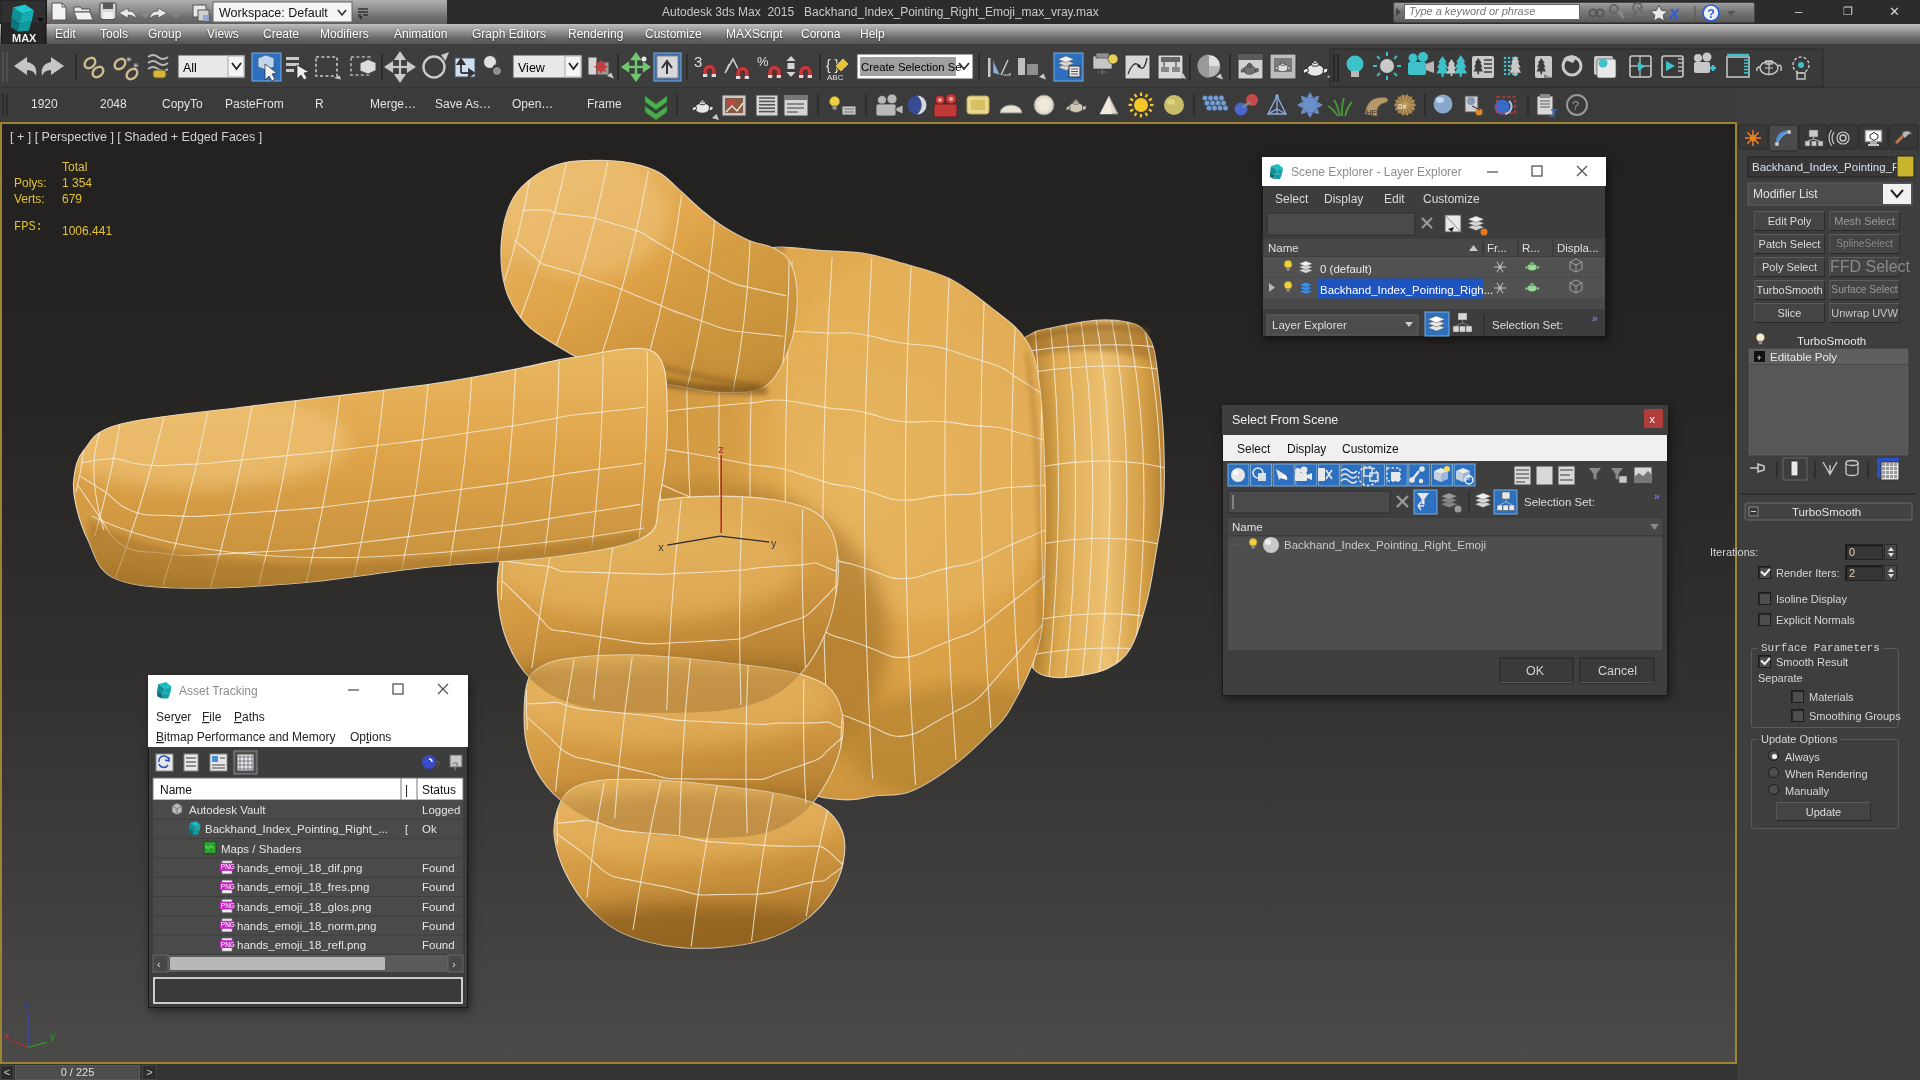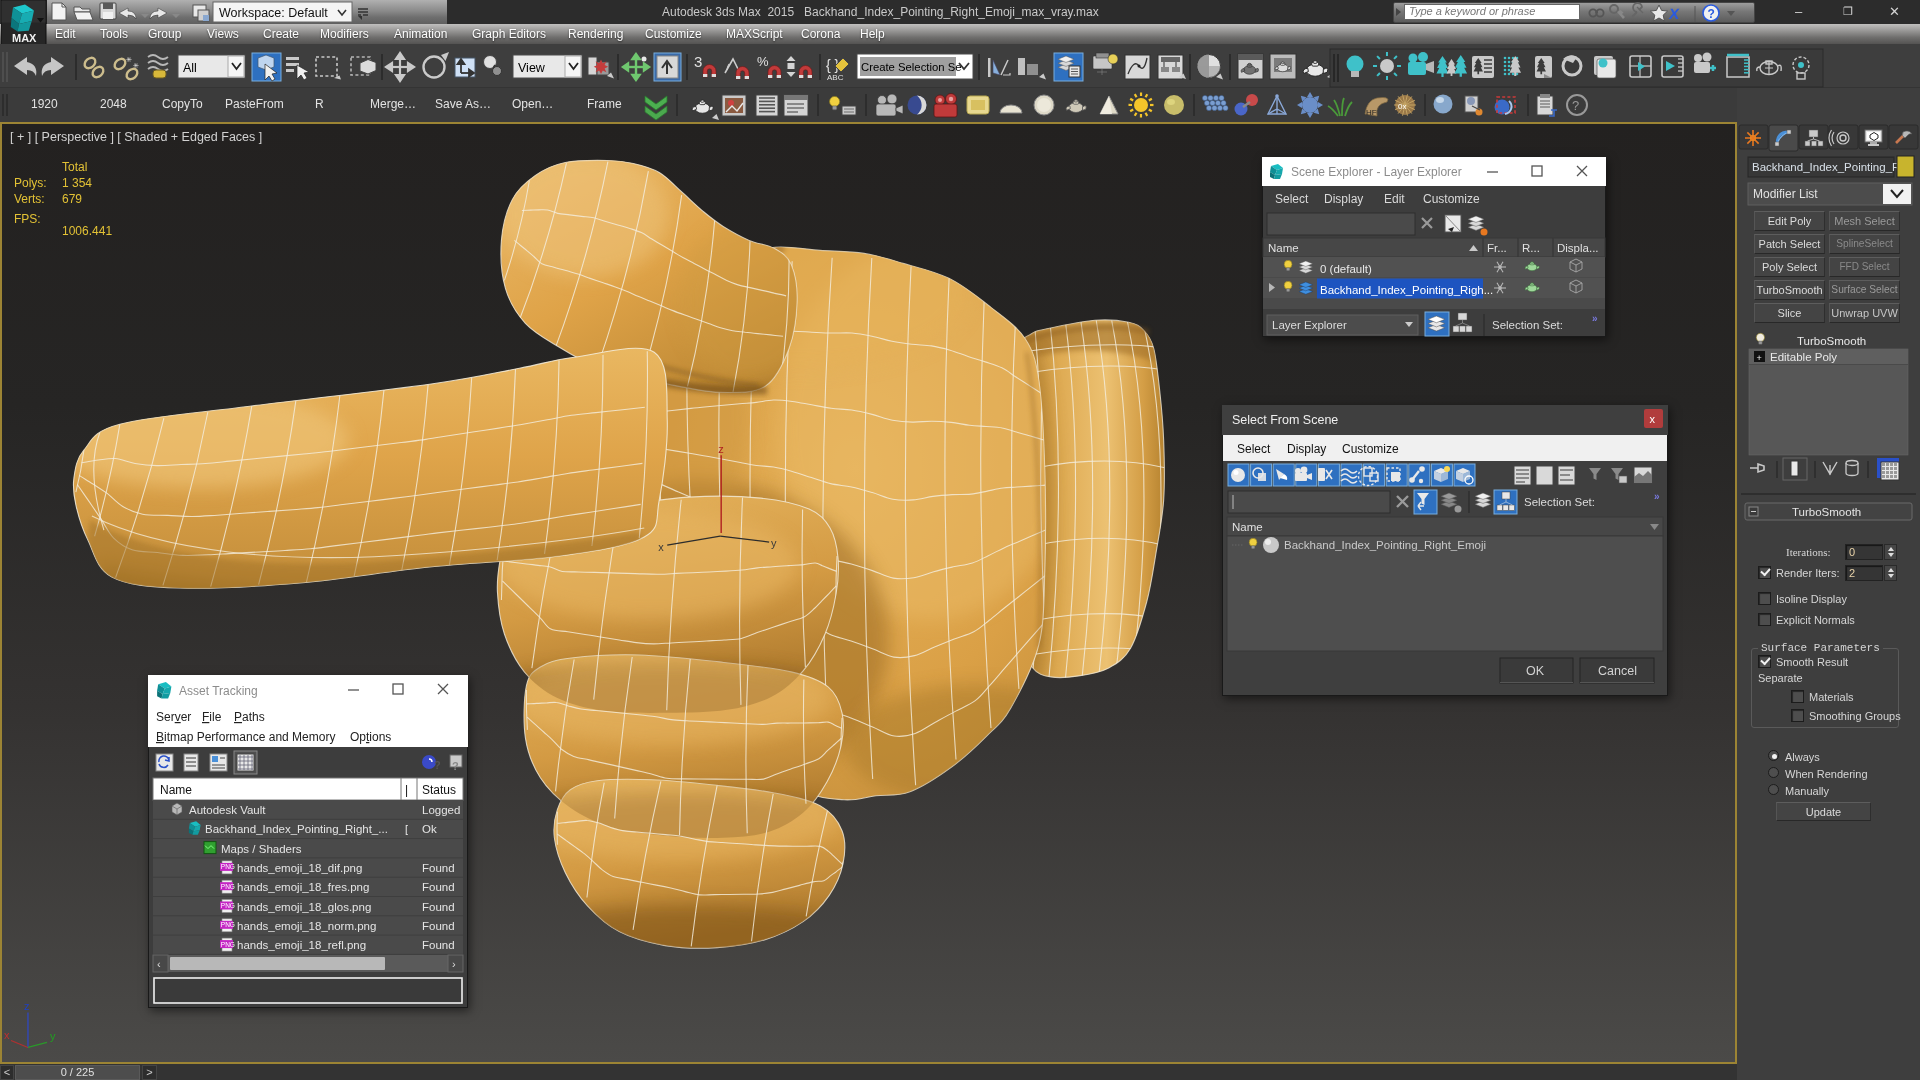--- a/index.html
+++ b/index.html
@@ -840,21 +840,21 @@
 <text x="24" y="1010" fill="#2040c0" font-size="11">z</text>
 <text x="4" y="1040" fill="#c03030" font-size="11">x</text>
 <text x="50" y="1041" fill="#20a020" font-size="11">y</text>
     </svg>
 <div id="vplabel">[ + ] [ Perspective ] [ Shaded + Edged Faces ]</div>
 <div class="stat" style="left:62px;top:160px;">Total</div>
 <div class="stat" style="left:14px;top:176px;">Polys:</div>
     <div class="stat" style="left:62px;top:176px;">1 354</div>
 <div class="stat" style="left:14px;top:192px;">Verts:</div>
     <div class="stat" style="left:62px;top:192px;">679</div>
-<div class="stat" style="left:14px;top:212px;">FPS:</div>
+<div class="stat" style="left:14px;top:220px;font-family:Liberation Mono, monospace;">FPS:</div>
     <div class="stat" style="left:62px;top:224px;">1006.441</div>
 <div id="timeline"></div>
 <div class="abs" style="left:0;top:1065px;width:14px;height:15px;background:#2d2d2d;border:1px solid #444;color:#ccc;font-size:11px;text-align:center;line-height:13px;">&lt;</div>
 <div class="abs" style="left:15px;top:1065px;width:125px;height:15px;background:#4d4d4d;border:1px solid #5a5a5a;color:#e0e0e0;font-size:11px;text-align:center;line-height:13px;">0 / 225</div>
 <div class="abs" style="left:142px;top:1065px;width:15px;height:15px;background:#2d2d2d;border:1px solid #444;color:#ccc;font-size:11px;text-align:center;line-height:13px;">&gt;</div>
 <div id="rpanel"></div>
 <svg class="abs" style="left:1737px;top:122px" width="183" height="958" viewBox="0 0 183 958">
       <rect x="2" y="3" width="29" height="24" fill="#383838" stroke="#2a2a2a" rx="2"></rect>
       <rect x="32" y="3" width="29" height="26" fill="#4a4a4a" stroke="#2a2a2a" rx="2"></rect>
       <rect x="62" y="3" width="29" height="24" fill="#383838" stroke="#2a2a2a" rx="2"></rect>
@@ -959,46 +959,49 @@
       <rect x="8" y="381" width="167" height="17" fill="#434343" stroke="#6a6a6a" rx="2"></rect>
       <rect x="12" y="385" width="9" height="9" fill="#3a3a3a" stroke="#888"></rect>
       <line x1="14" y1="389.5" x2="19" y2="389.5" stroke="#ccc"></line>
       <text x="55" y="394" font-size="11.5" fill="#e4e4e4">TurboSmooth</text>
     </svg>
 <div class="pbtn" style="left:1754px;top:211px;">Edit Poly</div>
     <div class="pbtn" style="left:1829px;top:211px;color:#9a9a9a;font-size:11px">Mesh Select</div>
     <div class="pbtn" style="left:1754px;top:234px;">Patch Select</div>
     <div class="pbtn" style="left:1829px;top:234px;color:#8a8a8a;font-size:10.2px">SplineSelect</div>
     <div class="pbtn" style="left:1754px;top:257px;">Poly Select</div>
-    <div class="pbtn" style="left:1829px;top:257px;color:#8a8a8a;font-size:10px">FFD Select</div>
+    <div class="pbtn" style="left:1829px;top:257px;color:#8a8a8a;font-size:16px">FFD Select</div>
     <div class="pbtn" style="left:1754px;top:280px;">TurboSmooth</div>
     <div class="pbtn" style="left:1829px;top:280px;color:#9a9a9a;font-size:10.2px">Surface Select</div>
     <div class="pbtn" style="left:1754px;top:303px;">Slice</div>
     <div class="pbtn" style="left:1829px;top:303px;color:#c6c6c6;font-size:11px">Unwrap UVW</div>
-    <div class="plabel" style="left:1786px;top:546px;font-family:Liberation Serif, serif;">Iterations:</div>
+    <div class="plabel" style="left:1710px;top:546px;">Iterations:</div>
     <div class="spinbox" style="left:1845px;top:544px;">0</div>
     <div class="spin" style="left:1884px;top:544px;"></div>
     <div class="chk on" style="left:1758px;top:566px;"></div>
     <div class="plabel" style="left:1776px;top:567px;">Render Iters:</div>
     <div class="spinbox" style="left:1845px;top:565px;">2</div>
     <div class="spin" style="left:1884px;top:565px;"></div>
     <div class="chk" style="left:1758px;top:592px;"></div>
     <div class="plabel" style="left:1776px;top:593px;">Isoline Display</div>
     <div class="chk" style="left:1758px;top:613px;"></div>
     <div class="plabel" style="left:1776px;top:614px;">Explicit Normals</div>
     <div class="rollgrp" style="left:1751px;top:648px;width:148px;height:80px;">
       <div class="grplabel" style="max-width:130px;font-family:Liberation Mono, monospace;">Surface Parameters</div>
     </div>
     <div class="chk on" style="left:1758px;top:655px;"></div>
     <div class="plabel" style="left:1776px;top:656px;">Smooth Result</div>
     <div class="plabel" style="left:1758px;top:672px;">Separate</div>
     <div class="chk" style="left:1791px;top:690px;"></div>
     <div class="plabel" style="left:1809px;top:691px;">Materials</div>
     <div class="chk" style="left:1791px;top:709px;"></div>
     <div class="plabel" style="left:1809px;top:710px;">Smoothing Groups</div>
+    <div class="rollgrp" style="left:1751px;top:739px;width:148px;height:90px;">
+      <div class="grplabel">Update Options</div>
+    </div>
     <div class="radio on" style="left:1768px;top:750px;"></div>
     <div class="plabel" style="left:1785px;top:751px;">Always</div>
     <div class="radio" style="left:1768px;top:767px;"></div>
     <div class="plabel" style="left:1785px;top:768px;">When Rendering</div>
     <div class="radio" style="left:1768px;top:784px;"></div>
     <div class="plabel" style="left:1785px;top:785px;">Manually</div>
     <div class="pbtn" style="left:1776px;top:802px;width:95px;height:19px;">Update</div>
 <div class="fwin" style="left:1262px;top:157px;width:344px;height:180px;background:#3d3d3d;"></div>
 <svg class="abs" style="left:1262px;top:157px" width="344" height="180" viewBox="0 0 344 180">
       <rect x="0" y="0" width="344" height="29" fill="#ffffff"></rect>

